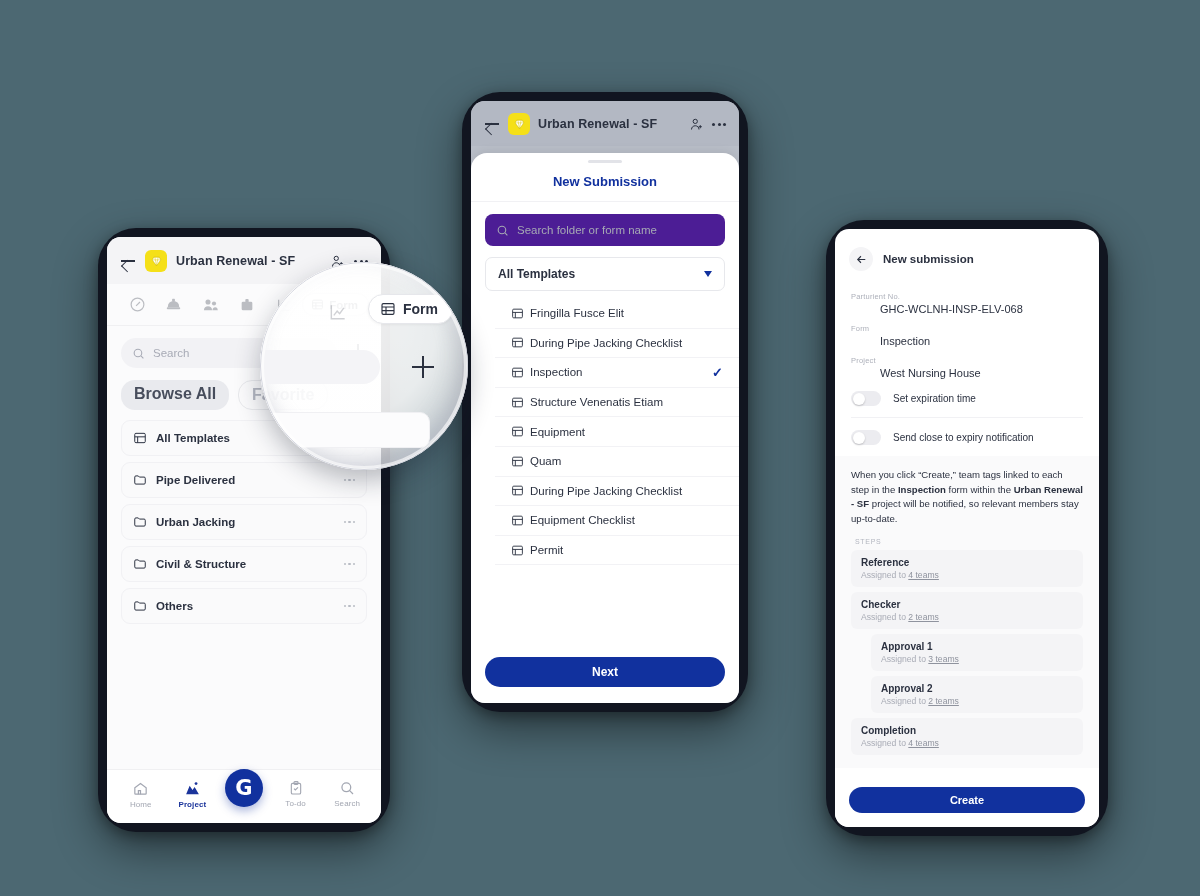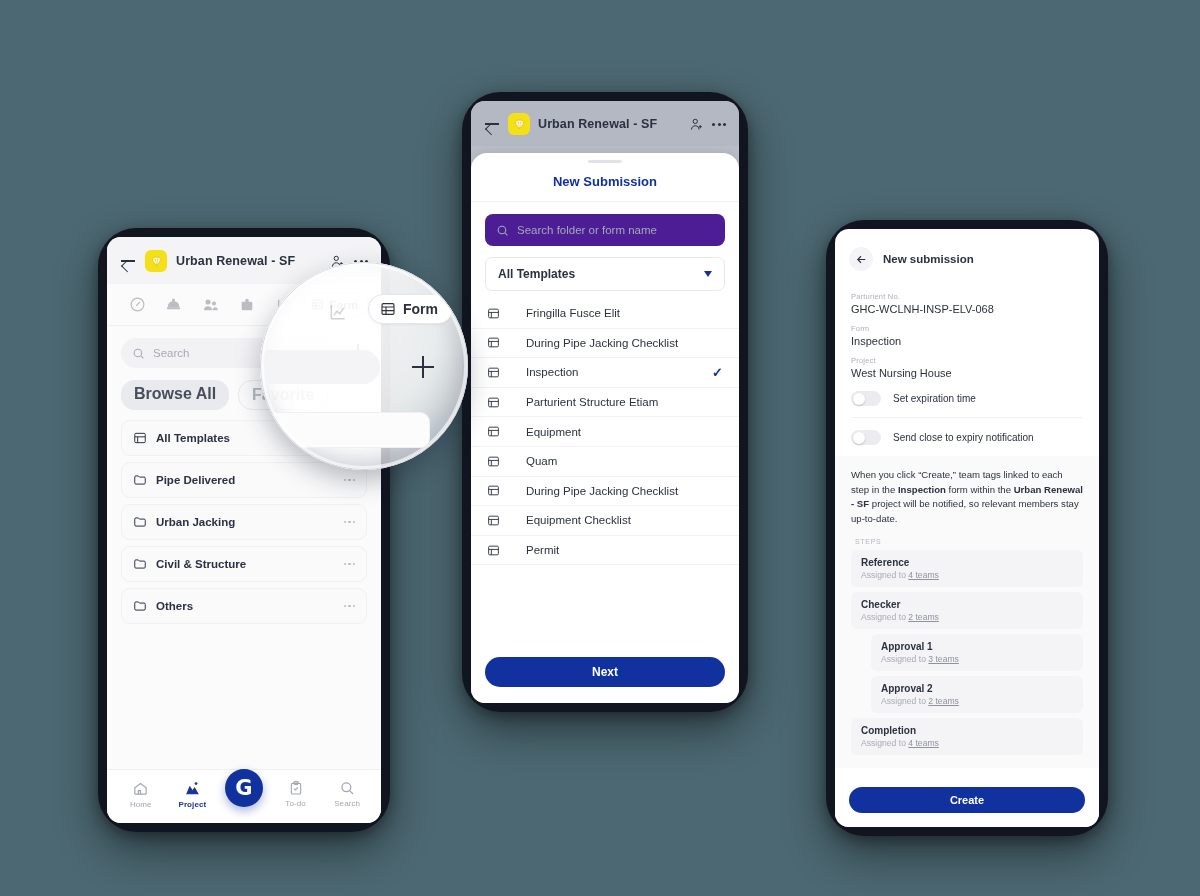--- a/index.html
+++ b/index.html
@@ -196,24 +196,24 @@
   }
   .p2-search span { font-size: 11.5px; color: #a6a9b4; }
   .p2-select {
     margin: 11px 14px 0; height: 34px; border: 1px solid #e7e8ec; border-radius: 7px;
     display:flex; align-items:center; padding: 0 12px;
     font-size: 12px; font-weight: 600; color: #2b3140;
   }
   .caret { margin-left:auto; width:0;height:0;border-left:4.5px solid transparent;border-right:4.5px solid transparent;border-top:6px solid #11319e; }
   .p2-list { margin-top: 8px; flex: 1; overflow: hidden; }
   .p2-item {
-    display:flex; align-items:center; gap:26px;
+    display:flex; align-items:center; gap:6px;
     padding: 0 16px; height: 29.6px;
     border-bottom: 1px solid #f2f2f5;
-    font-size: 11.5px; color: #2b3140;
+    font-size: 11.5px; color: #2b3140; margin-left: 24px;
   }
   .p2-item .chk { margin-left:auto; color:#11319e; font-size:13px; font-weight:700; }
   .p2-footer { padding: 12px 14px 16px; }
   .btn-primary {
     display:block; width:100%; height: 30px; border-radius: 15px;
     background: #11319e; color:#fff; border:0;
     font-size: 12px; font-weight: 700; font-family: "Liberation Sans", sans-serif;
     cursor: pointer;
   }
 
@@ -221,21 +221,21 @@
   #phone3 { left: 826px; top: 220px; width: 282px; height: 616px; }
   .p3-head { display:flex; align-items:center; gap:10px; padding: 18px 14px 8px; }
   .circ-back {
     width: 24px; height: 24px; border-radius: 50%; background:#f4f4f6;
     display:flex; align-items:center; justify-content:center; flex:0 0 auto;
   }
   .p3-title { font-size: 11.5px; font-weight: 700; color: #2b3140; }
   .p3-body { padding: 4px 16px 0; overflow: hidden; flex: 1; }
   .fld { margin-top: 9px; }
   .fld .k { font-size: 7.5px; color: #adb0ba; letter-spacing:.2px; }
-  .fld .v { font-size: 11px; color: #2b3140; margin-top: 2px; }
+  .fld .v { font-size: 11px; color: #2b3140; margin-top: 2px; margin-left: 29px; }
   .tgl-row { display:flex; align-items:center; gap:12px; padding: 12px 0 11px; text-align: right; }
   .tgl-row + .tgl-row { border-top: 1px solid #f1f1f4; }
   .toggle { width: 30px; height: 15px; border-radius: 9px; background:#ececf0; position:relative; flex:0 0 auto; }
   .toggle i { position:absolute; left:1.5px; top:1.5px; width:12px;height:12px;border-radius:50%;background:#fff; box-shadow:0 1px 2px rgba(0,0,0,.2); display:block; }
   .tgl-row .t { font-size: 10px; color: #2b3140; }
   .notice {
     background:#fafafb; margin: 0 -16px; padding: 12px 16px 4px;
     font-size: 9.6px; line-height: 1.52; color: #2b3140;
   }
   .notice b { font-weight: 700; }
@@ -527,21 +527,21 @@
                 <path d="M3 10h18M8 10v10"></path>
               </svg>
             <span>Inspection</span>
             <span class="chk">✓</span>
           </div>
           <div class="p2-item">
             <svg width="13" height="13" viewBox="0 0 24 24" fill="none" stroke="#2b3140" stroke-width="1.7">
                 <rect x="3" y="4" width="18" height="16" rx="2"></rect>
                 <path d="M3 10h18M8 10v10"></path>
               </svg>
-            <span>Parturient Structure Etiam</span>
+            <span>Structure Venenatis Etiam</span>
           </div>
           <div class="p2-item">
             <svg width="13" height="13" viewBox="0 0 24 24" fill="none" stroke="#2b3140" stroke-width="1.7">
                 <rect x="3" y="4" width="18" height="16" rx="2"></rect>
                 <path d="M3 10h18M8 10v10"></path>
               </svg>
             <span>Equipment</span>
           </div>
           <div class="p2-item">
             <svg width="13" height="13" viewBox="0 0 24 24" fill="none" stroke="#2b3140" stroke-width="1.7">

